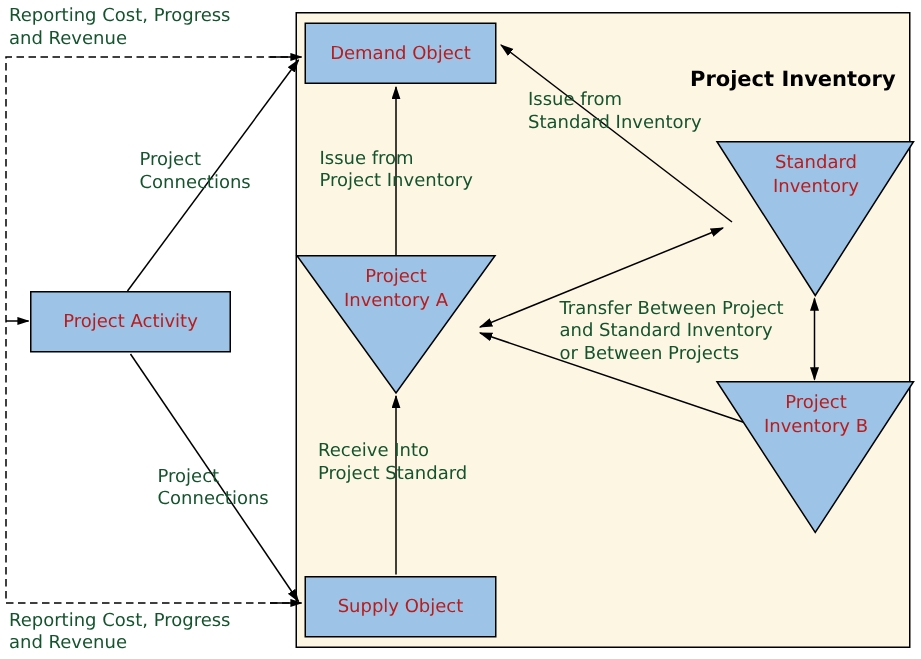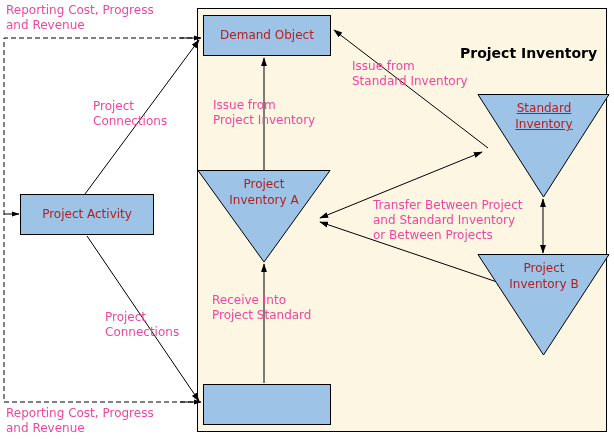--- a/index.html
+++ b/index.html
@@ -2,21 +2,21 @@
 <html><head>
 <meta charset="utf-8">
 <style>
   html,body{margin:0;padding:0;background:#ffffff;}
   body{
     font-family:"DejaVu Sans", sans-serif;
     width:614px;height:439px;overflow:hidden;
   }
   #stage{position:relative;width:614px;height:439px;background:#ffffff;}
   #svg-layer{position:absolute;left:0;top:0;width:614px;height:439px;}
-  .lbl{position:absolute;font-size:12px;color:#ec4899;line-height:15px;white-space:pre;}
+  .lbl{position:absolute;font-size:12px;color:#14532d;line-height:15px;white-space:pre;}
   .node-text{
     position:absolute;font-size:12px;color:#b91c1c;line-height:16px;
     text-align:center;white-space:pre;
   }
   .title-text{position:absolute;font-size:14px;font-weight:bold;color:#000;white-space:pre;}
 </style>
 </head>
 <body>
 
 <div id="stage">
@@ -65,23 +65,24 @@
 
     <polygon points="198,170.5 330,170.5 264,262" fill="#9dc3e6" stroke="#000" stroke-width="1"></polygon>
     <polygon points="478,94.5 609,94.5 543.5,197" fill="#9dc3e6" stroke="#000" stroke-width="1"></polygon>
     <polygon points="478,254.5 609,254.5 543.5,355" fill="#9dc3e6" stroke="#000" stroke-width="1"></polygon>
   </svg>
 
   <div class="title-text" style="left:460px;top:45px;">Project Inventory</div>
 
   <div class="node-text" style="left:203px;top:27px;width:128px;">Demand Object</div>
   <div class="node-text" style="left:20px;top:206px;width:134px;">Project Activity</div>
+  <div class="node-text" style="left:203px;top:396px;width:128px;">Supply Object</div>
   <div class="node-text" style="left:207px;top:176px;width:114px;">Project
 Inventory A</div>
-  <div class="node-text" style="left:488px;top:100px;width:112px;text-decoration:underline;">Standard
+  <div class="node-text" style="left:488px;top:100px;width:112px;">Standard
 Inventory</div>
   <div class="node-text" style="left:488px;top:260px;width:112px;">Project
 Inventory B</div>
 
   <div class="lbl" style="left:6px;top:3px;">Reporting Cost, Progress
 and Revenue</div>
   <div class="lbl" style="left:6px;top:406px;">Reporting Cost, Progress
 and Revenue</div>
   <div class="lbl" style="left:93px;top:99px;">Project
 Connections</div>

